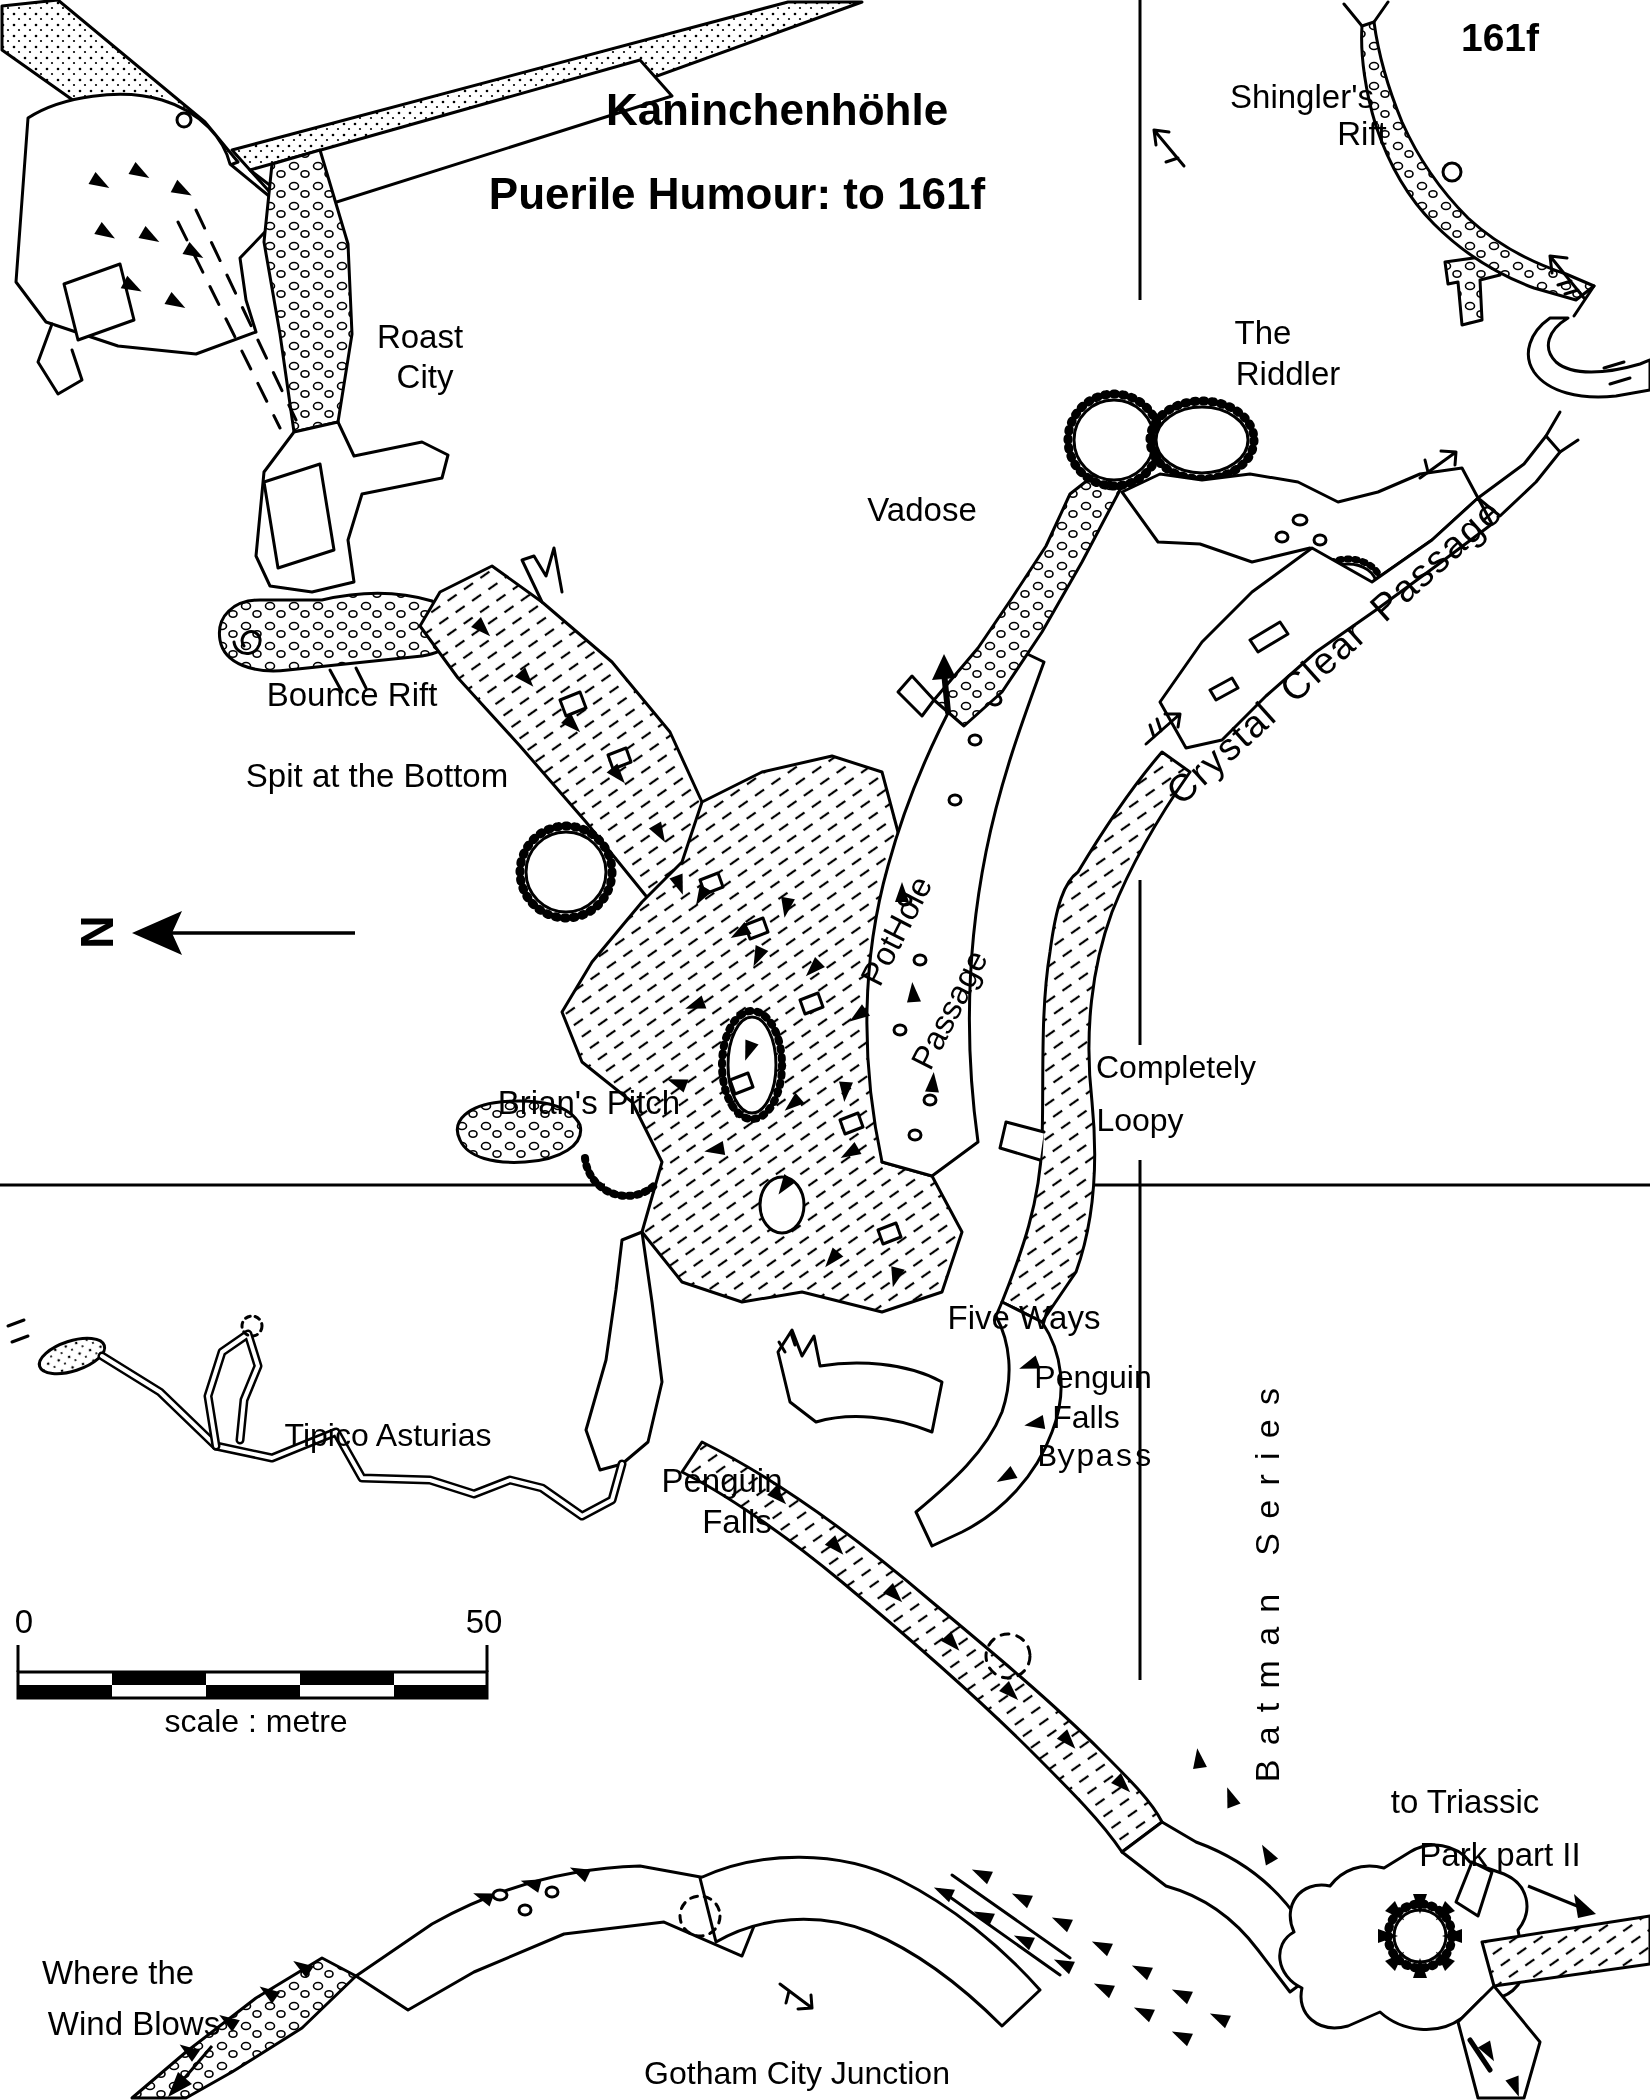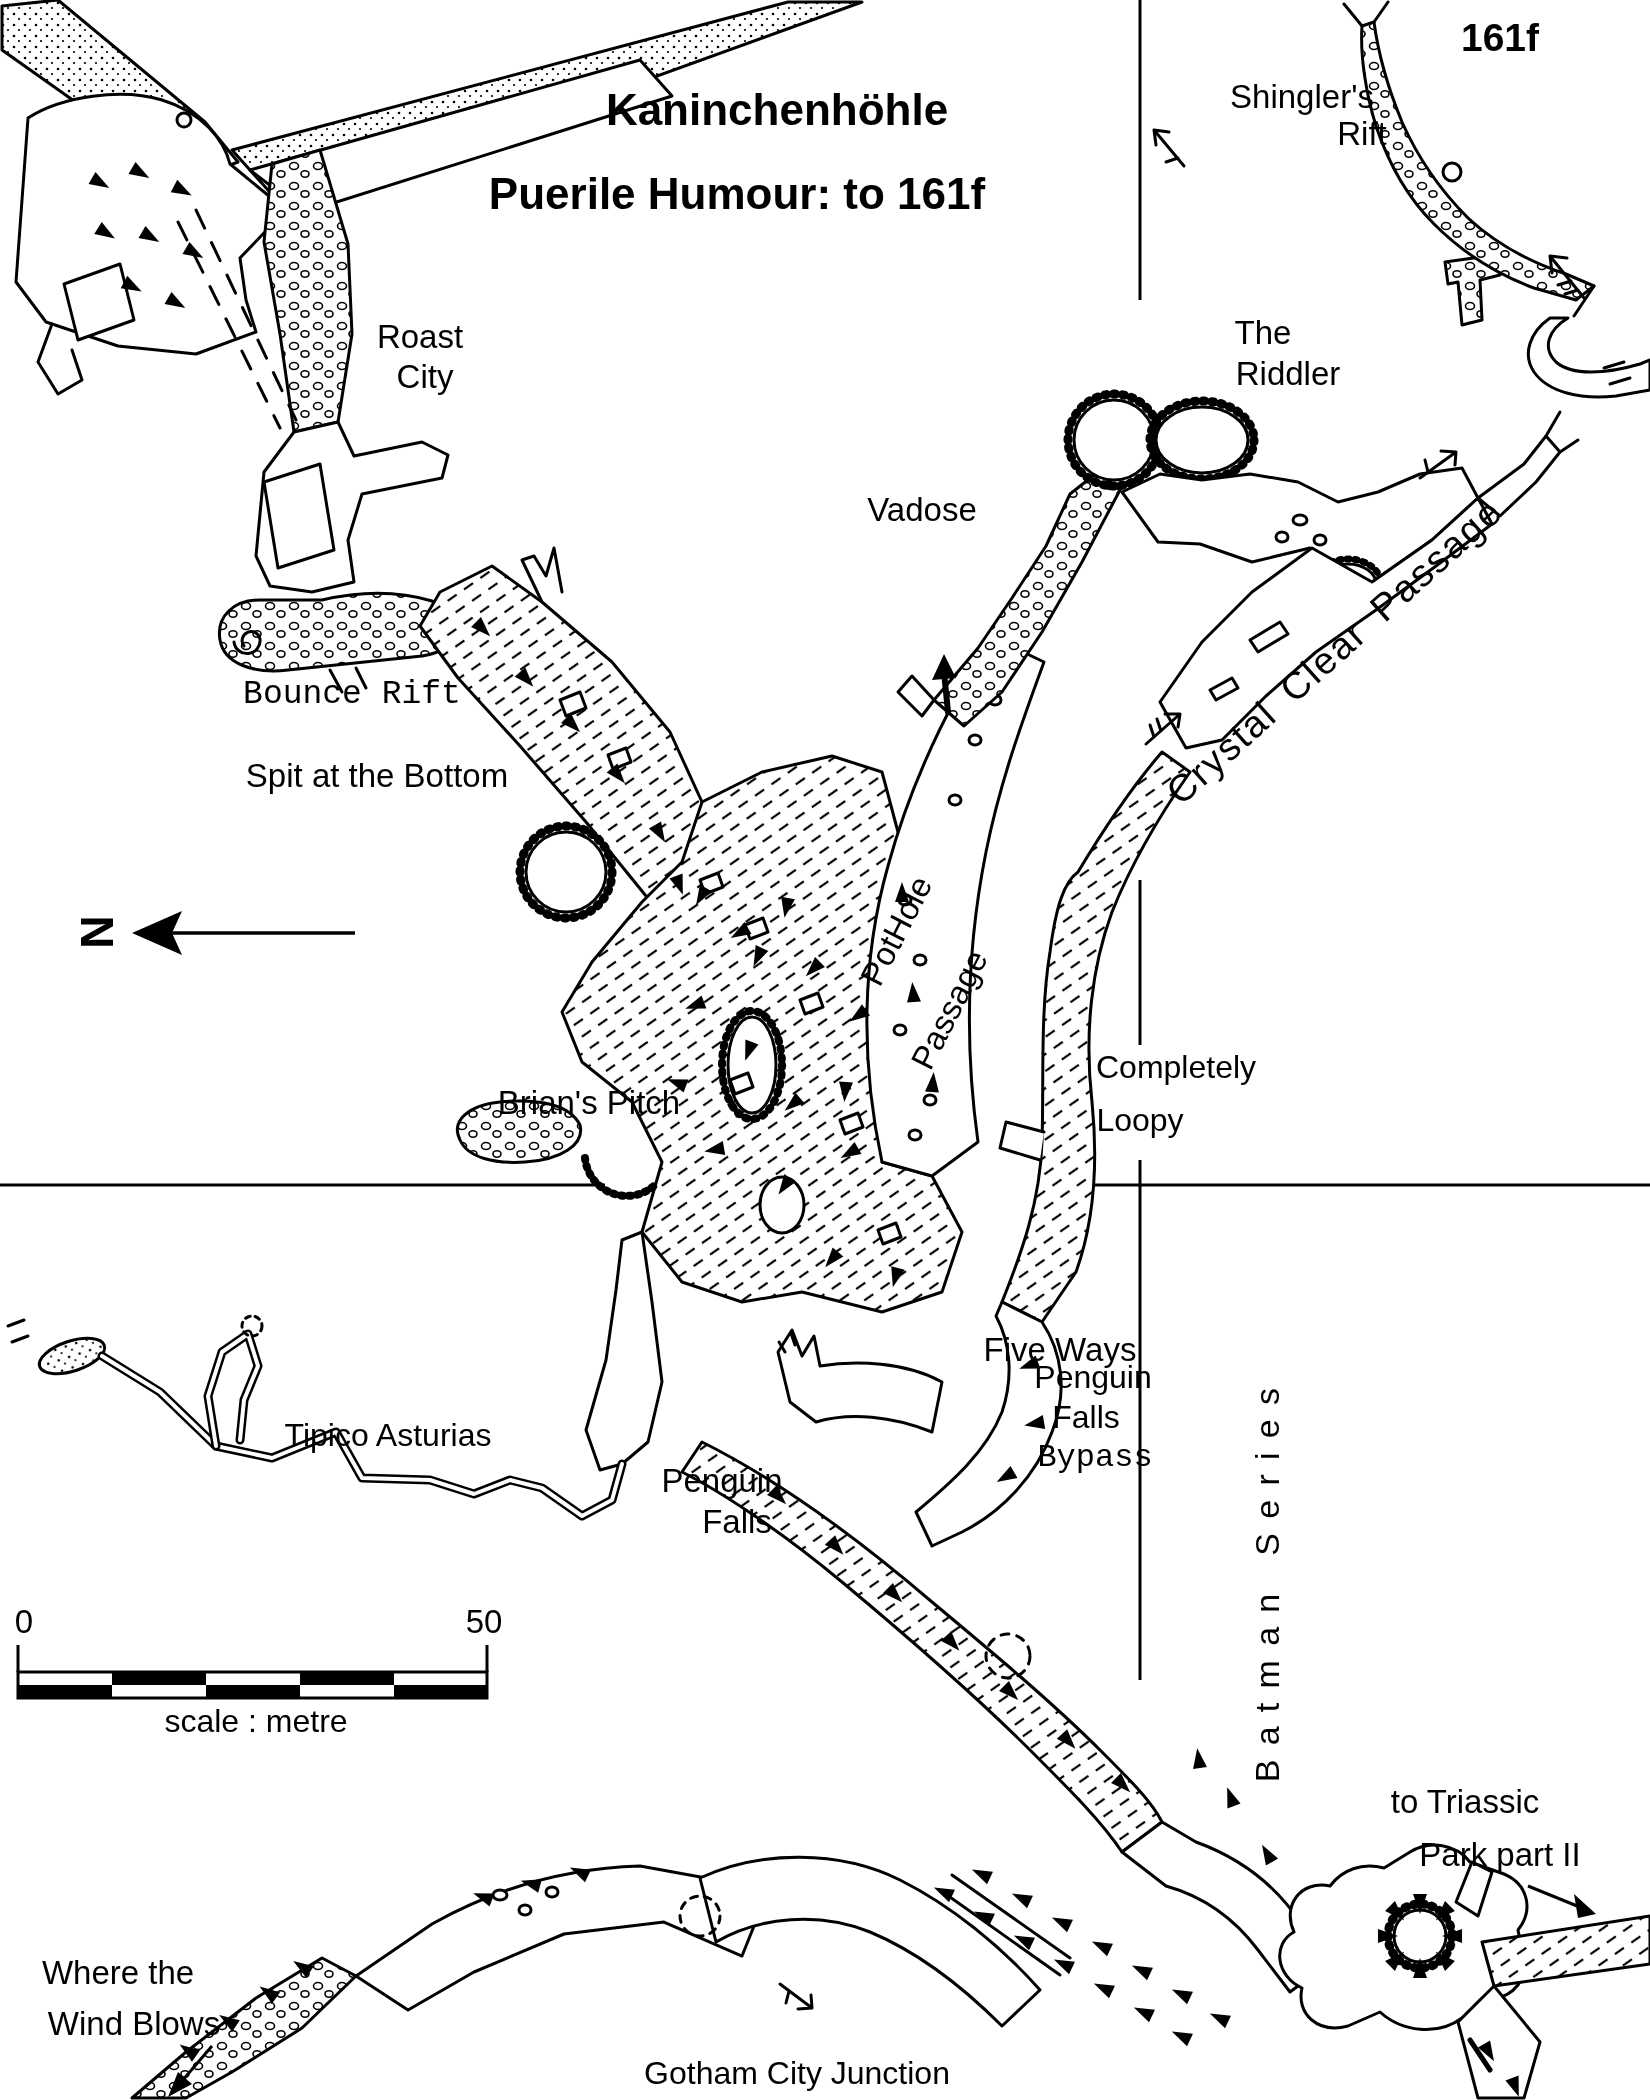--- a/index.html
+++ b/index.html
@@ -276,37 +276,37 @@
 <div class="lbl b" style="left:1500px;top:38px;font-size:39px;">161f</div>
 
 <div class="lbl b" style="left:97px;top:932px;font-size:46px;transform:translate(-50%,-50%) rotate(90deg);">N</div>
 
 <div class="lbl" style="left:1302px;top:97px;">Shingler's</div>
 <div class="lbl" style="left:1362px;top:134px;">Rift</div>
 
 <div class="lbl" style="left:420px;top:337px;">Roast</div>
 <div class="lbl" style="left:425px;top:377px;">City</div>
 
-<div class="lbl" style="left:352px;top:695px;font-family:Liberation Mono, monospace;">Bounce Rift</div>
+<div class="lbl" style="left:352px;top:695px;">Bounce Rift</div>
 <div class="lbl" style="left:377px;top:776px;">Spit at the Bottom</div>
 <div class="lbl" style="left:922px;top:510px;">Vadose</div>
 
 <div class="lbl" style="left:1263px;top:333px;">The</div>
 <div class="lbl" style="left:1288px;top:374px;">Riddler</div>
 
 <div class="lbl" style="left:1335px;top:652px;font-size:38px;transform:translate(-50%,-50%) rotate(-42deg);letter-spacing:2px;word-spacing:8px;">Crystal Clear Passage</div>
 
 <div class="lbl" style="left:897px;top:931px;transform:translate(-50%,-50%) rotate(-63deg);">PotHole</div>
 <div class="lbl" style="left:950px;top:1010px;transform:translate(-50%,-50%) rotate(-63deg);">Passage</div>
 
 <div class="lbl" style="left:1176px;top:1068px;font-size:32px;">Completely</div>
 <div class="lbl" style="left:1140px;top:1121px;font-size:32px;">Loopy</div>
 
 <div class="lbl" style="left:589px;top:1103px;">Brian's Pitch</div>
-<div class="lbl" style="left:1060px;top:1318px;margin-top:32px;">Five Ways</div>
+<div class="lbl" style="left:1024px;top:1318px;">Five Ways</div>
 
 <div class="lbl" style="left:1093px;top:1378px;font-size:32px;">Penguin</div>
 <div class="lbl" style="left:1086px;top:1418px;font-size:32px;">Falls</div>
 <div class="lbl" style="left:1095px;top:1458px;font-size:32px;font-family:Liberation Mono, monospace;">Bypass</div>
 
 <div class="lbl" style="left:388px;top:1406px;font-size:32px;margin-top:30px;">Tipico Asturias</div>
 
 <div class="lbl" style="left:722px;top:1481px;">Penguin</div>
 <div class="lbl" style="left:737px;top:1522px;">Falls</div>
 

